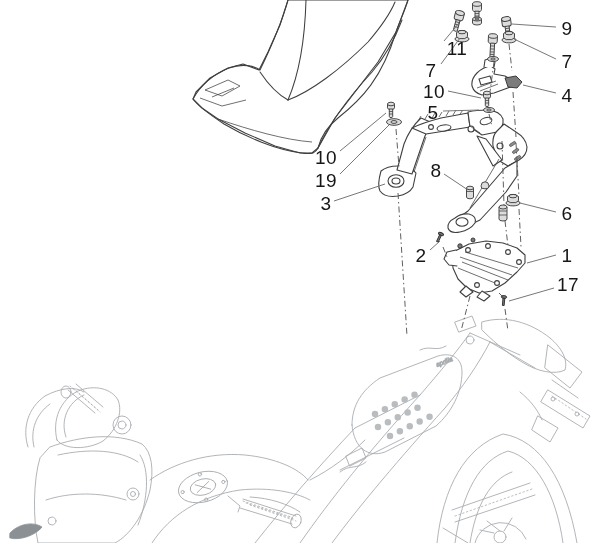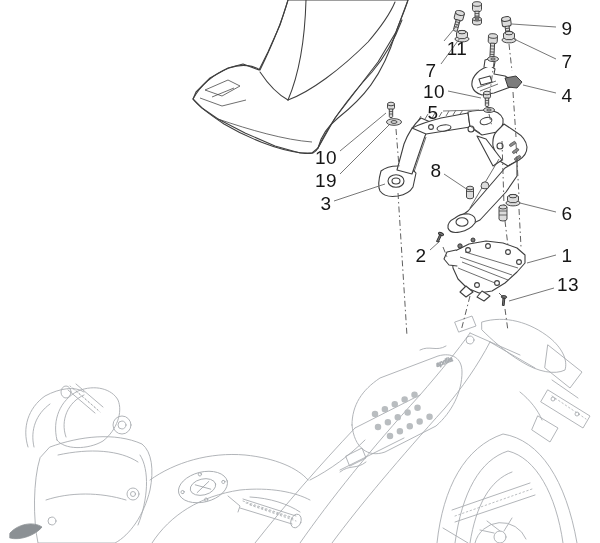--- a/index.html
+++ b/index.html
@@ -351,15 +351,15 @@
       <div class="callout" style="left: 431px; top: 70px;">7</div>
       <div class="callout" style="left: 434px; top: 91px;">10</div>
       <div class="callout" style="left: 433px; top: 112px;">5</div>
       <div class="callout" style="left: 326px; top: 157px;">10</div>
       <div class="callout" style="left: 326px; top: 180px;">19</div>
       <div class="callout" style="left: 326px; top: 203px;">3</div>
       <div class="callout" style="left: 436px; top: 170px;">8</div>
       <div class="callout" style="left: 567px; top: 213px;">6</div>
       <div class="callout" style="left: 421px; top: 255px;">2</div>
       <div class="callout" style="left: 567px; top: 255px;">1</div>
-      <div class="callout" style="left: 568px; top: 284px;">13</div>
+      <div class="callout" style="left: 568px; top: 284px;">17</div>
     </div>
 </div>
 
 </body></html>

